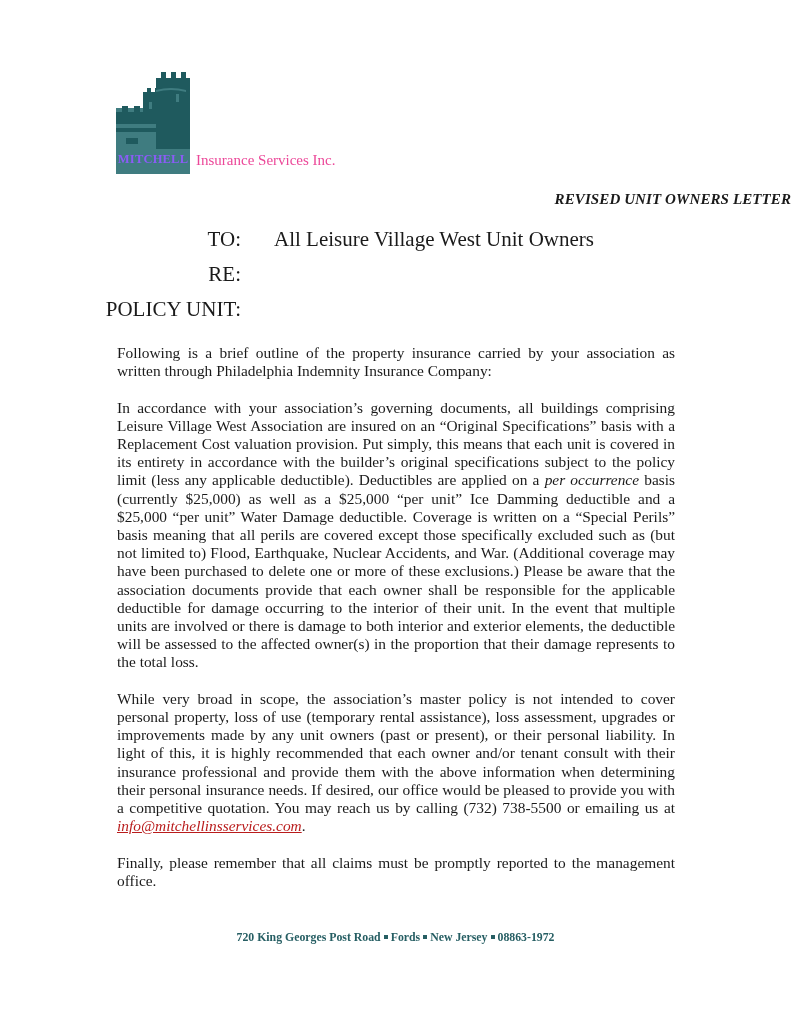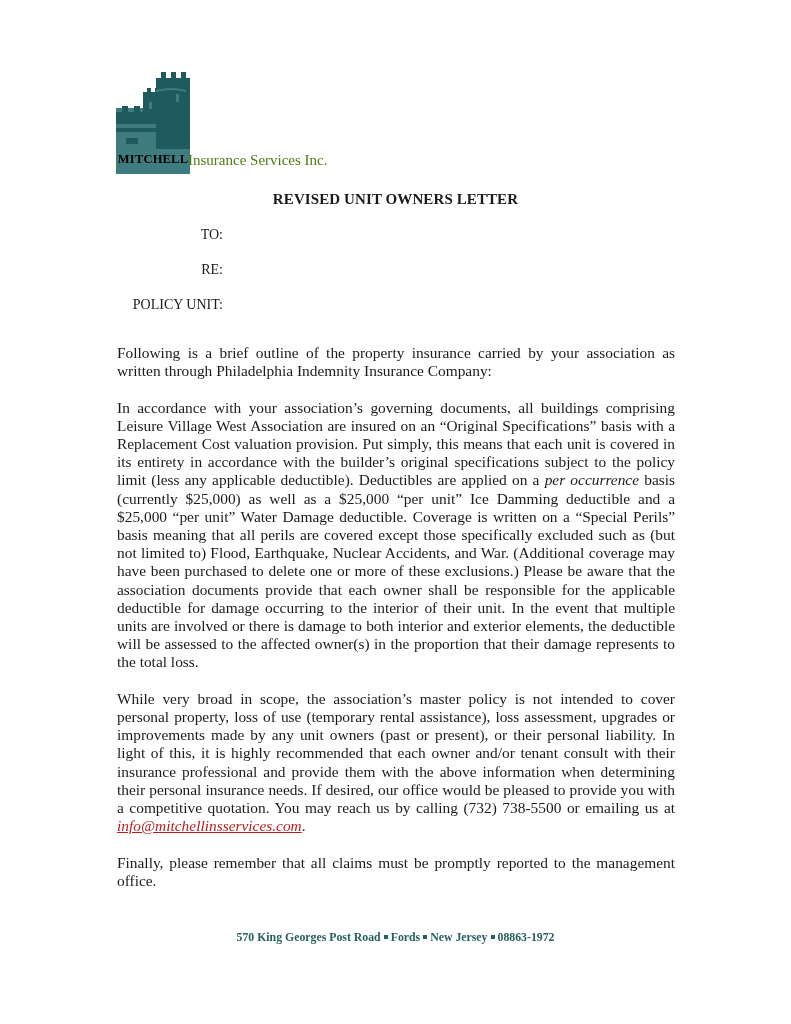--- a/index.html
+++ b/index.html
@@ -36,50 +36,51 @@
       width: 74px;
       height: 25px;
       background: #3f7c80;
     }
     .logo-band-text {
       position: absolute;
       left: 0;
       top: 84px;
       width: 74px;
       text-align: center;
-      color: #000000;
+      color: #8b5cf6;
       font-family: "Liberation Serif", "DejaVu Serif", serif;
       font-weight: bold;
       font-size: 12.5px;
       letter-spacing: 0.2px;
     }
     .logo-company {
       position: absolute;
-      left: 72px;
+      left: 80px;
       top: 84px;
       white-space: nowrap;
-      color: #4d7c0f;
+      color: #ec4899;
       font-family: "Liberation Serif", "DejaVu Serif", serif;
       font-size: 15px;
     }
     .title {
       position: absolute;
       left: 0;
       width: 791px;
       top: 191px;
-      text-align: center;
+      text-align: right;
       font-weight: bold;
       font-size: 15px;
       letter-spacing: 0.1px;
+      font-style: italic;
     }
     .hdr-row {
       position: absolute;
-      left: 117px;
+      left: 135px;
       width: 560px;
-      font-size: 14px;
+      font-size: 21px;
       height: 20px;
     }
     .hdr-label {
       position: absolute;
       right: calc(560px - 106px);
       top: 0;
       text-align: right;
       white-space: nowrap;
     }
     .hdr-value {
@@ -155,32 +156,33 @@
   </svg>
   <div class="logo-band"></div>
   <div class="logo-band-text">MITCHELL</div>
   <div class="logo-company">Insurance Services Inc.</div>
 </div>
 
 <div class="title">REVISED UNIT OWNERS LETTER</div>
 
 <div class="hdr-row" style="top:227px;">
   <span class="hdr-label">TO:</span>
+  <span class="hdr-value">All Leisure Village West Unit Owners</span>
 </div>
 <div class="hdr-row" style="top:262px;">
   <span class="hdr-label">RE:</span>
 </div>
 <div class="hdr-row" style="top:297px;">
   <span class="hdr-label">POLICY UNIT:</span>
 </div>
 
 <div class="body-text">
   <p>Following is a brief outline of the property insurance carried by your association as written through Philadelphia Indemnity Insurance Company:</p>
   <p><span>In accordance with your association’s governing documents, all buildings comprising Leisure Village West Association are insured on an “Original Specifications” basis with a Replacement Cost valuation provision.  Put simply, this means that each unit is covered in its entirety in accordance with the builder’s original specifications subject to the policy limit (less any applicable deductible).  Deductibles are applied on a </span><em>per occurrence</em><span> basis (currently $25,000) as well as a $25,000 “per unit” Ice Damming deductible and a $25,000 “per unit” Water Damage deductible.  Coverage is written on a “Special Perils” basis meaning that all perils are covered except those specifically excluded such as (but not limited to) Flood, Earthquake, Nuclear Accidents, and War.  (Additional coverage may have been purchased to delete one or more of these exclusions.)  Please be aware that the association documents provide that each owner shall be responsible for the applicable deductible for damage occurring to the interior of their unit.  In the event that multiple units are involved or there is damage to both interior and exterior elements, the deductible will be assessed to the affected owner(s) in the proportion that their damage represents to the total loss.</span></p>
   <p><span>While very broad in scope, the association’s master policy is not intended to cover personal property, loss of use (temporary rental assistance), loss assessment, upgrades or improvements made by any unit owners (past or present), or their personal liability.  In light of this, it is highly recommended that each owner and/or tenant consult with their insurance professional and provide them with the above information when determining their personal insurance needs.  If desired, our office would be pleased to provide you with a competitive quotation.  You may reach us by calling (732) 738-5500 or emailing us at </span><a class="email-link">info@mitchellinsservices.com</a><span>.</span></p>
   <p>Finally, please remember that all claims must be promptly reported to the management office.</p>
 </div>
 
 <div class="footer">
   <div>
-    <span>570 King Georges Post Road</span><span class="sep"></span><span>Fords</span><span class="sep"></span><span>New Jersey</span><span class="sep"></span><span>08863-1972</span>
+    <span>720 King Georges Post Road</span><span class="sep"></span><span>Fords</span><span class="sep"></span><span>New Jersey</span><span class="sep"></span><span>08863-1972</span>
   </div>
 </div>
 
 </body></html>

